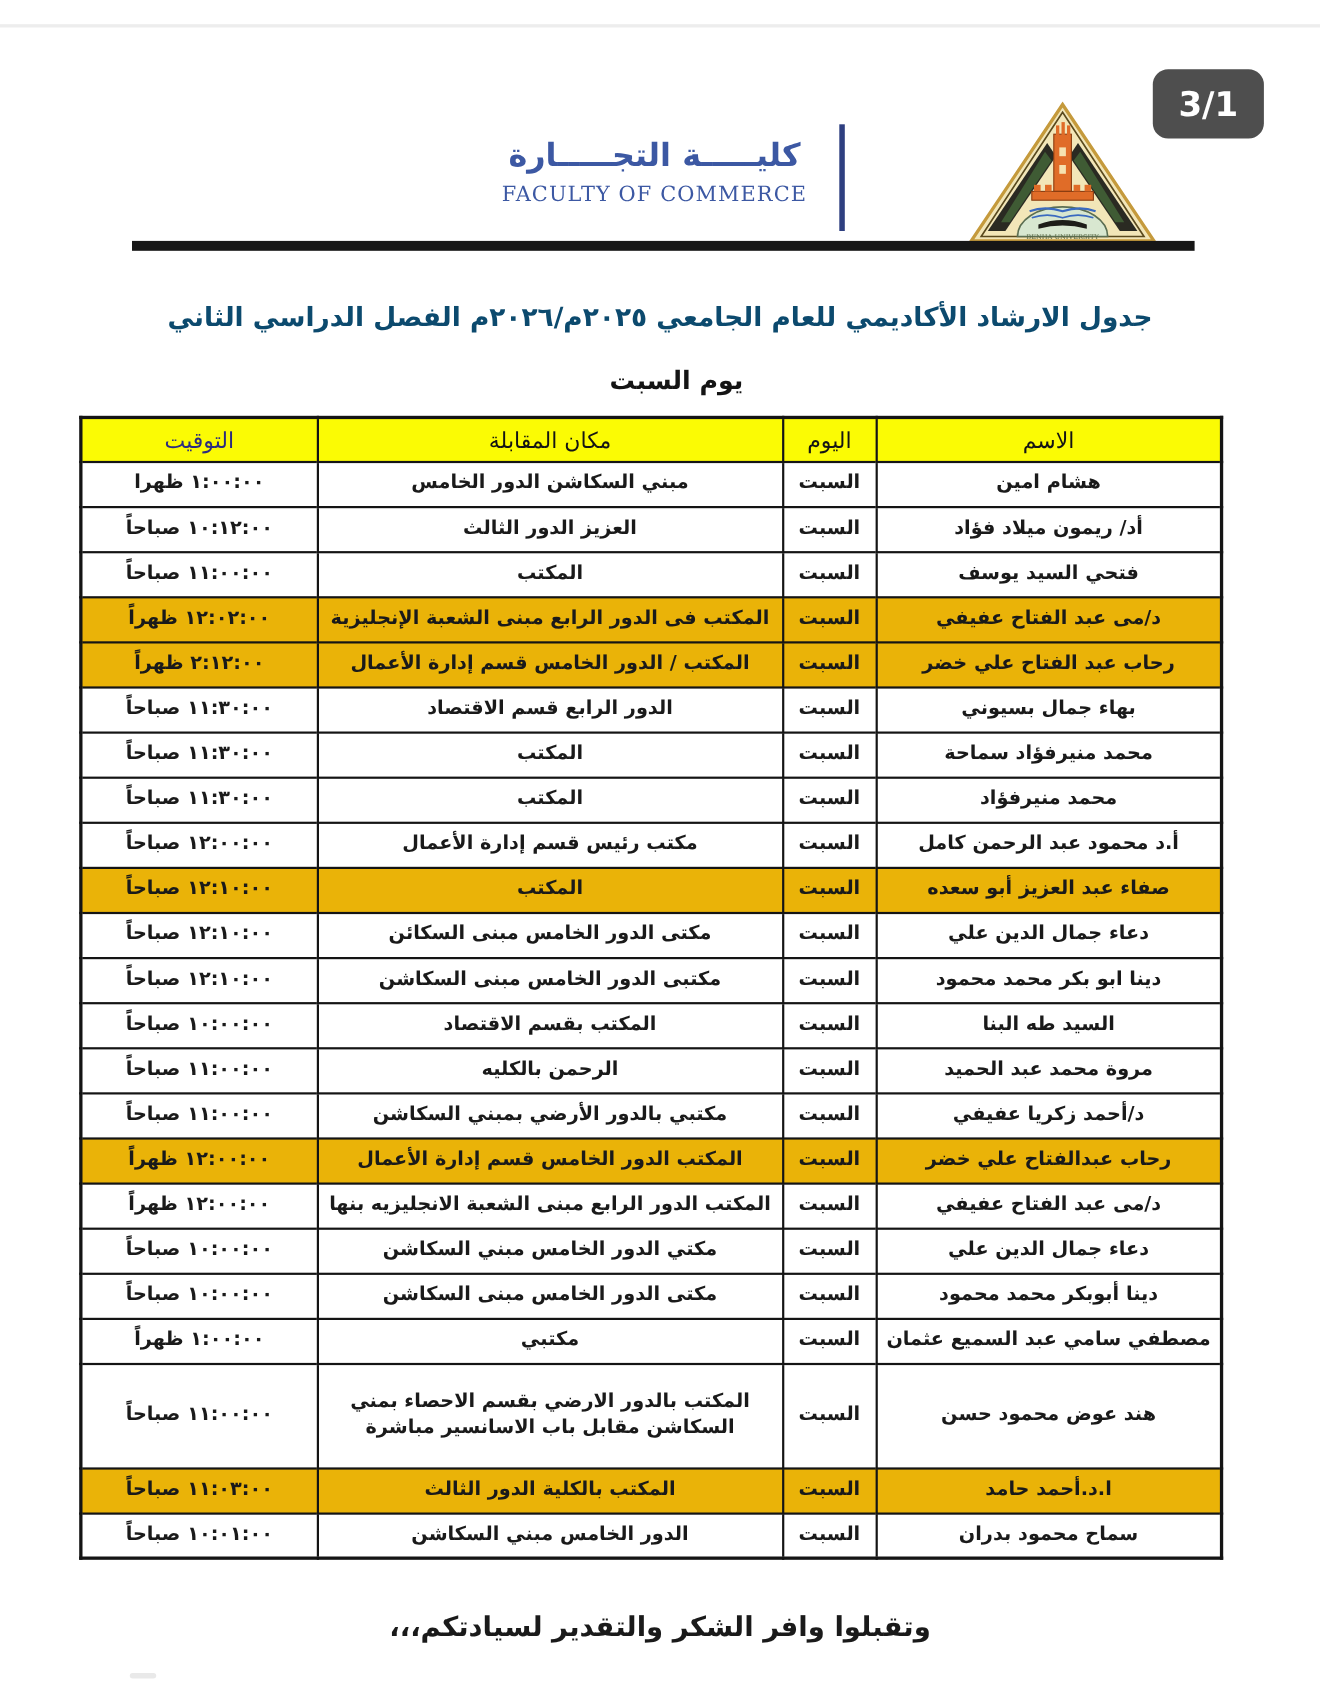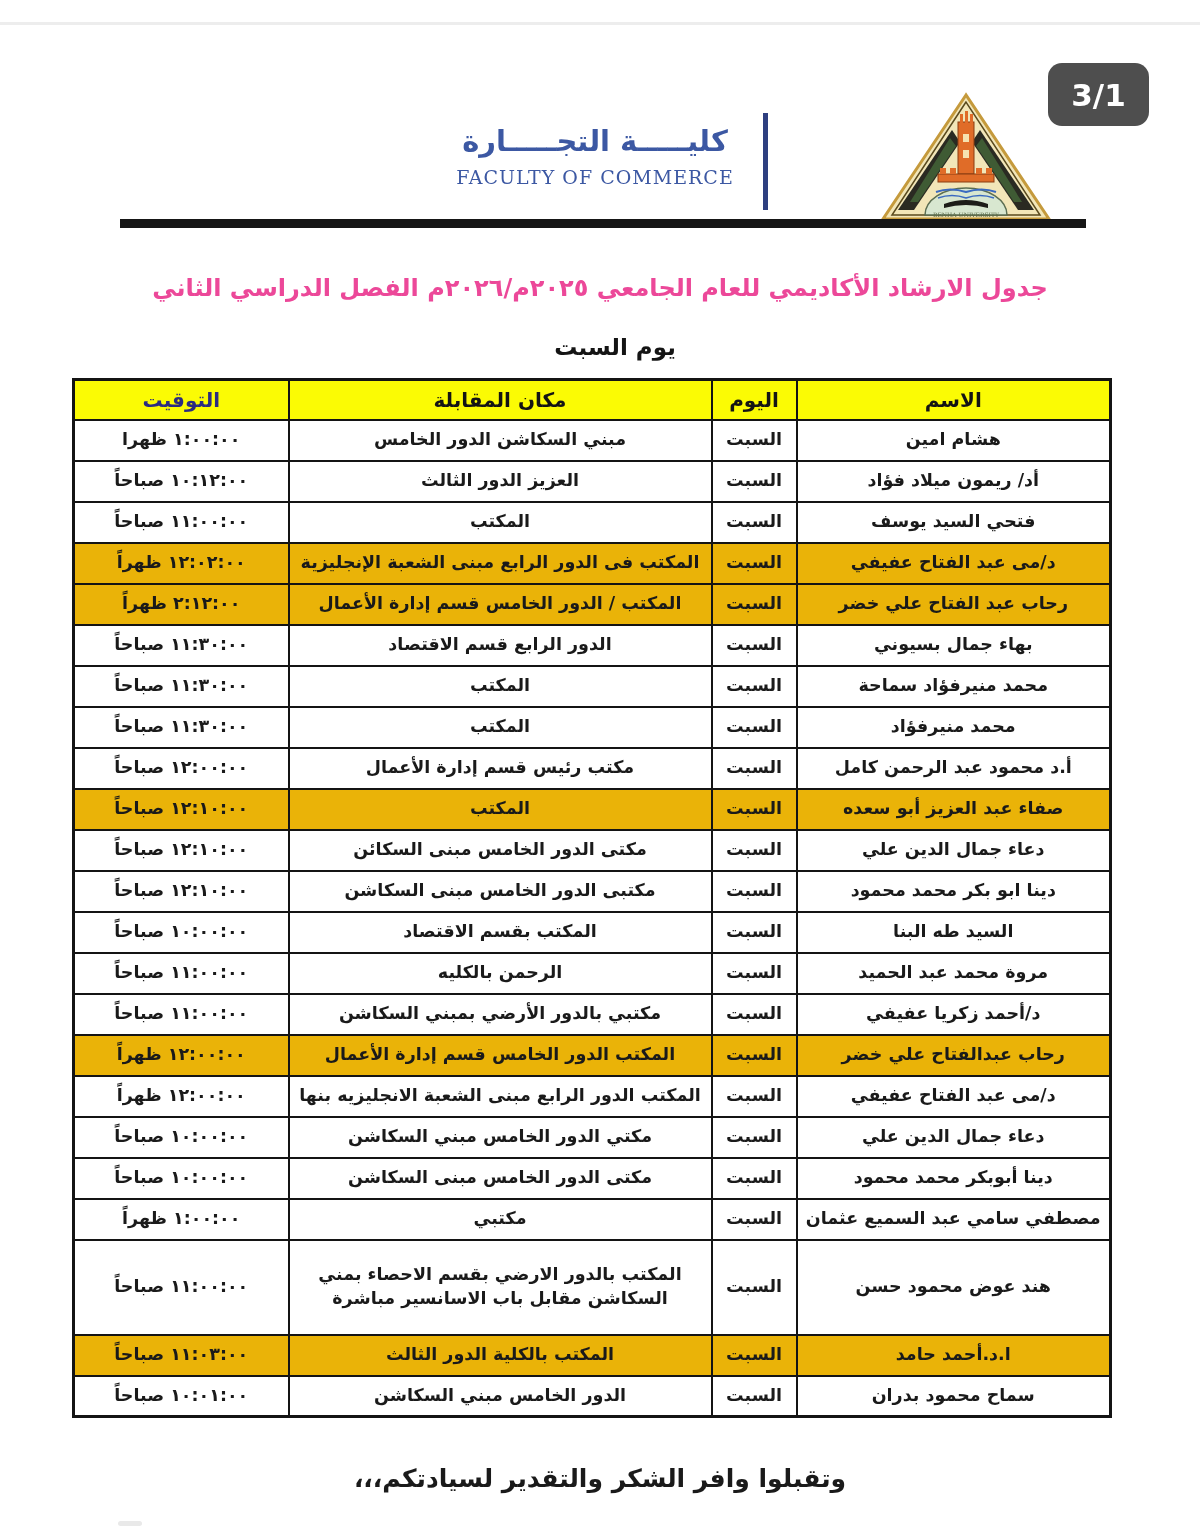--- a/index.html
+++ b/index.html
@@ -26,34 +26,34 @@
   .faculty {
     position:absolute; top:124px; right:445px; width:320px; text-align:center;
     color:#3c58a3;
   }
   .faculty-ar { font-size:29px; font-weight:bold; letter-spacing:0; }
   .faculty-en { font-family:"DejaVu Serif", serif; font-size:19px; font-weight:normal; margin-top:8px; letter-spacing:1px; direction:ltr; }
   .rule { position:absolute; top:219px; left:120px; width:966px; height:9px; background:#161616; }
 
   
   .title1 { position:absolute; top:274px; left:0; width:1200px; text-align:center;
-            font-size:24px; font-weight:bold; color:#ec4899; }
+            font-size:24px; font-weight:bold; color:#0c4a6e; }
   .title2 { position:absolute; top:334px; left:0; width:1200px; text-align:center;
             font-size:23px; font-weight:bold; color:#141414;padding-left:30px; }
 
   
   table.sched {
     position:absolute; top:378px; right:88px; width:1037px;
     border-collapse:collapse; direction:rtl; table-layout:fixed;
     background:#fff;
   }
   table.sched, .sched th, .sched td { border:2px solid #141414; }
   table.sched { border-width:3px; }
   .sched th {
-    background:#fbfb04; height:40px; font-size:20px; font-weight:bold; color:#141414;
+    background:#fbfb04; height:40px; font-size:20px; font-weight:normal; color:#141414;
     text-align:center; vertical-align:middle; padding:2px 4px;
   }
   .sched th.time-h { color:#2b2b80; }
   .sched td {
     height:41px; text-align:center; vertical-align:middle;
     font-size:17.5px; font-weight:bold; color:#1a1a1a; padding:3px 6px; line-height:1.35;
   }
   .sched tr.shaded td { background:#eab308; }
   .sched tr.tall td { height:95px; }
 

